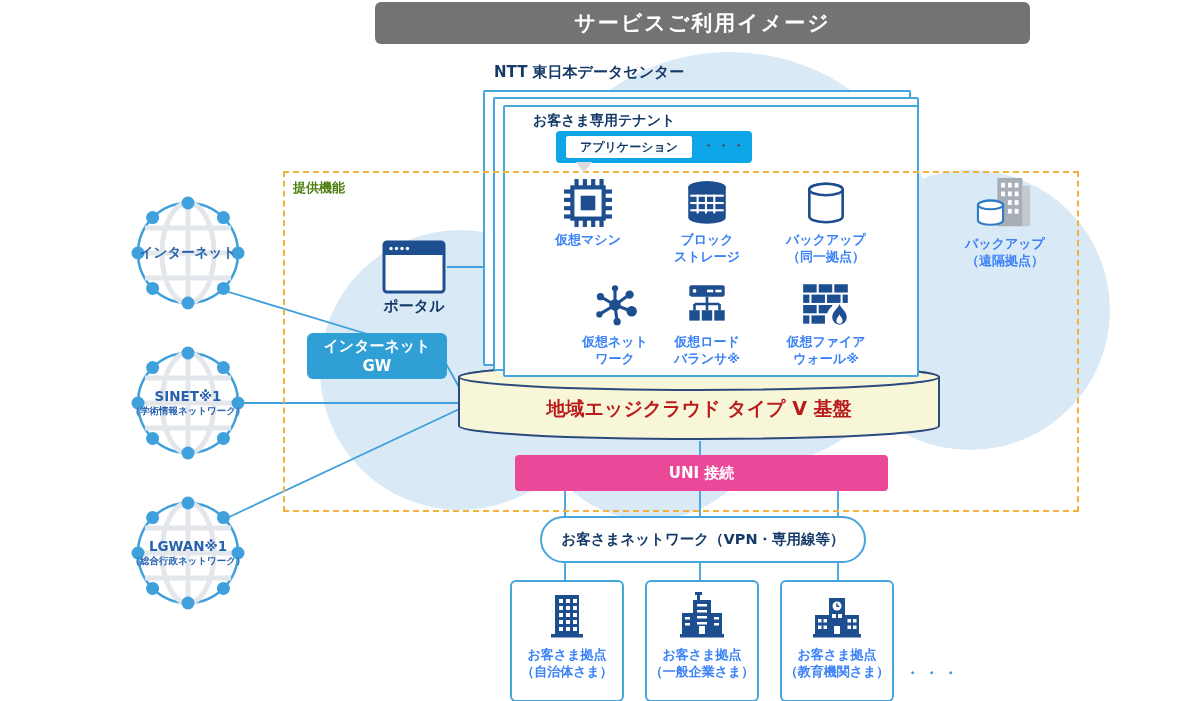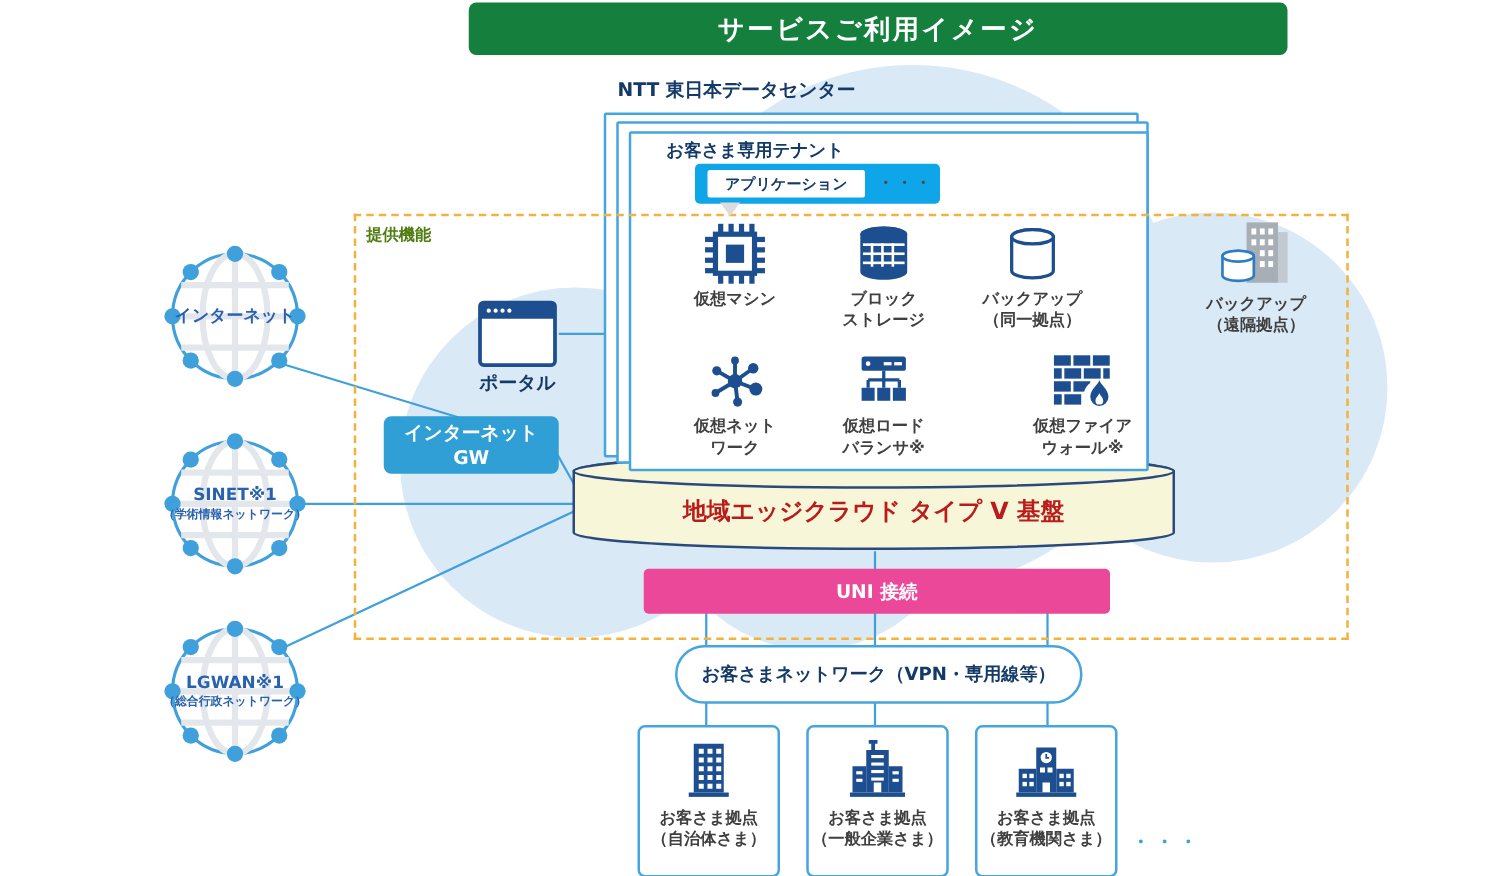--- a/index.html
+++ b/index.html
@@ -1,35 +1,35 @@
 <!DOCTYPE html>
 <html><head>
 <meta charset="utf-8">
 <style>
   html,body{margin:0;padding:0;background:#fff;}
   #canvas{position:relative;width:1200px;height:701px;background:#fff;overflow:hidden;
           font-family:"DejaVu Sans","Liberation Sans",sans-serif;}
   .cloud{position:absolute;border-radius:50%;background:#dae9f6;z-index:1;}
   #lines{position:absolute;left:0;top:0;z-index:2;}
-  .banner{position:absolute;left:375px;top:2px;width:655px;height:42px;background:#15803d;
+  .banner{position:absolute;left:375px;top:2px;width:655px;height:42px;background:#737373;
           border-radius:6px;color:#fff;font-weight:bold;font-size:21px;letter-spacing:2px;
           display:flex;align-items:center;justify-content:center;z-index:10;}
   .dc-label{position:absolute;left:494px;top:63px;font-size:15px;font-weight:bold;color:#143a68;z-index:5;}
   .card-back{position:absolute;background:#fff;border:2px solid #45a5dd;border-radius:2px;z-index:3;}
   .card{position:absolute;left:503px;top:105px;width:412px;height:268px;background:#fff;
         border:2px solid #45a5dd;border-radius:2px;z-index:4;}
   .tenant-label{position:absolute;left:533px;top:112px;font-size:14px;font-weight:bold;color:#143a68;z-index:5;}
   .bubble{position:absolute;left:556px;top:131px;width:196px;height:32px;background:#0ea5e9;border-radius:4px;z-index:7;}
   .bubble-box{position:absolute;left:10px;top:5px;width:126px;height:22px;background:#fff;border-radius:2px;
               font-size:12px;font-weight:bold;color:#143a68;display:flex;align-items:center;justify-content:center;}
   .bubble-dots{position:absolute;left:146px;top:6px;font-size:13px;font-weight:bold;color:#4a4a4a;letter-spacing:2px;}
   .bubble-tail{position:absolute;left:576px;top:162px;width:0;height:0;border-left:8px solid transparent;
                border-right:8px solid transparent;border-top:11px solid #dcdcdc;z-index:7;}
   .svc{position:absolute;width:114px;display:flex;flex-direction:column;align-items:center;z-index:5;text-align:center;}
-  .svc .lbl, .site .lbl{font-size:13px;font-weight:bold;color:#404040;line-height:17px;text-align:center;margin-top:3px;}
+  .svc .lbl, .site .lbl{font-size:13px;font-weight:bold;color:#3b82f6;line-height:17px;text-align:center;margin-top:3px;}
   .lbl span{display:block;}
   .features{position:absolute;left:283px;top:171px;width:792px;height:337px;border:2px dashed #f1b33c;z-index:6;pointer-events:none;}
   .features-label{position:absolute;left:293px;top:179px;font-size:13px;font-weight:bold;color:#4d7c0f;z-index:6;}
   .portal-icon{position:absolute;left:382px;top:240px;z-index:5;}
   .portal-label{position:absolute;left:368px;top:297px;width:92px;text-align:center;font-size:15px;font-weight:bold;color:#143a68;z-index:5;}
   .gw{position:absolute;left:307px;top:333px;width:140px;height:46px;background:#2f9fd6;border-radius:6px;
       color:#fff;font-weight:bold;font-size:15px;line-height:20px;display:flex;flex-direction:column;
       align-items:center;justify-content:center;z-index:5;}
   .globe{position:absolute;width:116px;height:116px;z-index:5;}
   .globe-text{position:absolute;left:0;top:0;width:116px;height:116px;display:flex;flex-direction:column;
@@ -158,21 +158,21 @@
         <path d="M8,11 a16,5.5 0 0 1 32,0 v26 a16,5.5 0 0 1 -32,0 z" fill="#fff" stroke="#1d4e8f" stroke-width="2.5"></path>
         <ellipse cx="24" cy="11" rx="16" ry="5.5" fill="#fff" stroke="#1d4e8f" stroke-width="2.5"></ellipse>
       </svg>
     </span>
     <span class="lbl">
       <span>バックアップ</span>
         <span>（同一拠点）</span>
     </span>
   </div>
 
-  <div class="svc" style="left:531px;top:280px;justify-content:space-between;">
+  <div class="svc" style="left:558px;top:280px;justify-content:space-between;">
     <span class="icn">
       <svg width="50" height="50" viewBox="0 0 48 48">
         <g stroke="#1d4e8f" stroke-width="3">
           <line x1="24" y1="24" x2="10" y2="16"></line>
             <line x1="24" y1="24" x2="24" y2="8"></line>
           <line x1="24" y1="24" x2="38" y2="14"></line>
             <line x1="24" y1="24" x2="40" y2="30"></line>
           <line x1="24" y1="24" x2="26" y2="40"></line>
             <line x1="24" y1="24" x2="9" y2="33"></line>
         </g>
@@ -207,21 +207,21 @@
             <rect x="31" y="29" width="10" height="10"></rect>
         </g>
       </svg>
     </span>
     <span class="lbl">
       <span>仮想ロード</span>
         <span>バランサ※</span>
     </span>
   </div>
 
-  <div class="svc" style="left:809px;top:280px;">
+  <div class="svc" style="left:769px;top:280px;">
     <span class="icn">
       <svg width="54" height="50" viewBox="0 0 52 48">
         <g fill="#1d4e8f">
           <rect x="4" y="4" width="13" height="8"></rect>
             <rect x="19" y="4" width="13" height="8"></rect>
             <rect x="34" y="4" width="13" height="8"></rect>
           <rect x="4" y="14" width="6" height="8"></rect>
             <rect x="12" y="14" width="13" height="8"></rect>
             <rect x="27" y="14" width="13" height="8"></rect>
             <rect x="42" y="14" width="5" height="8"></rect>

